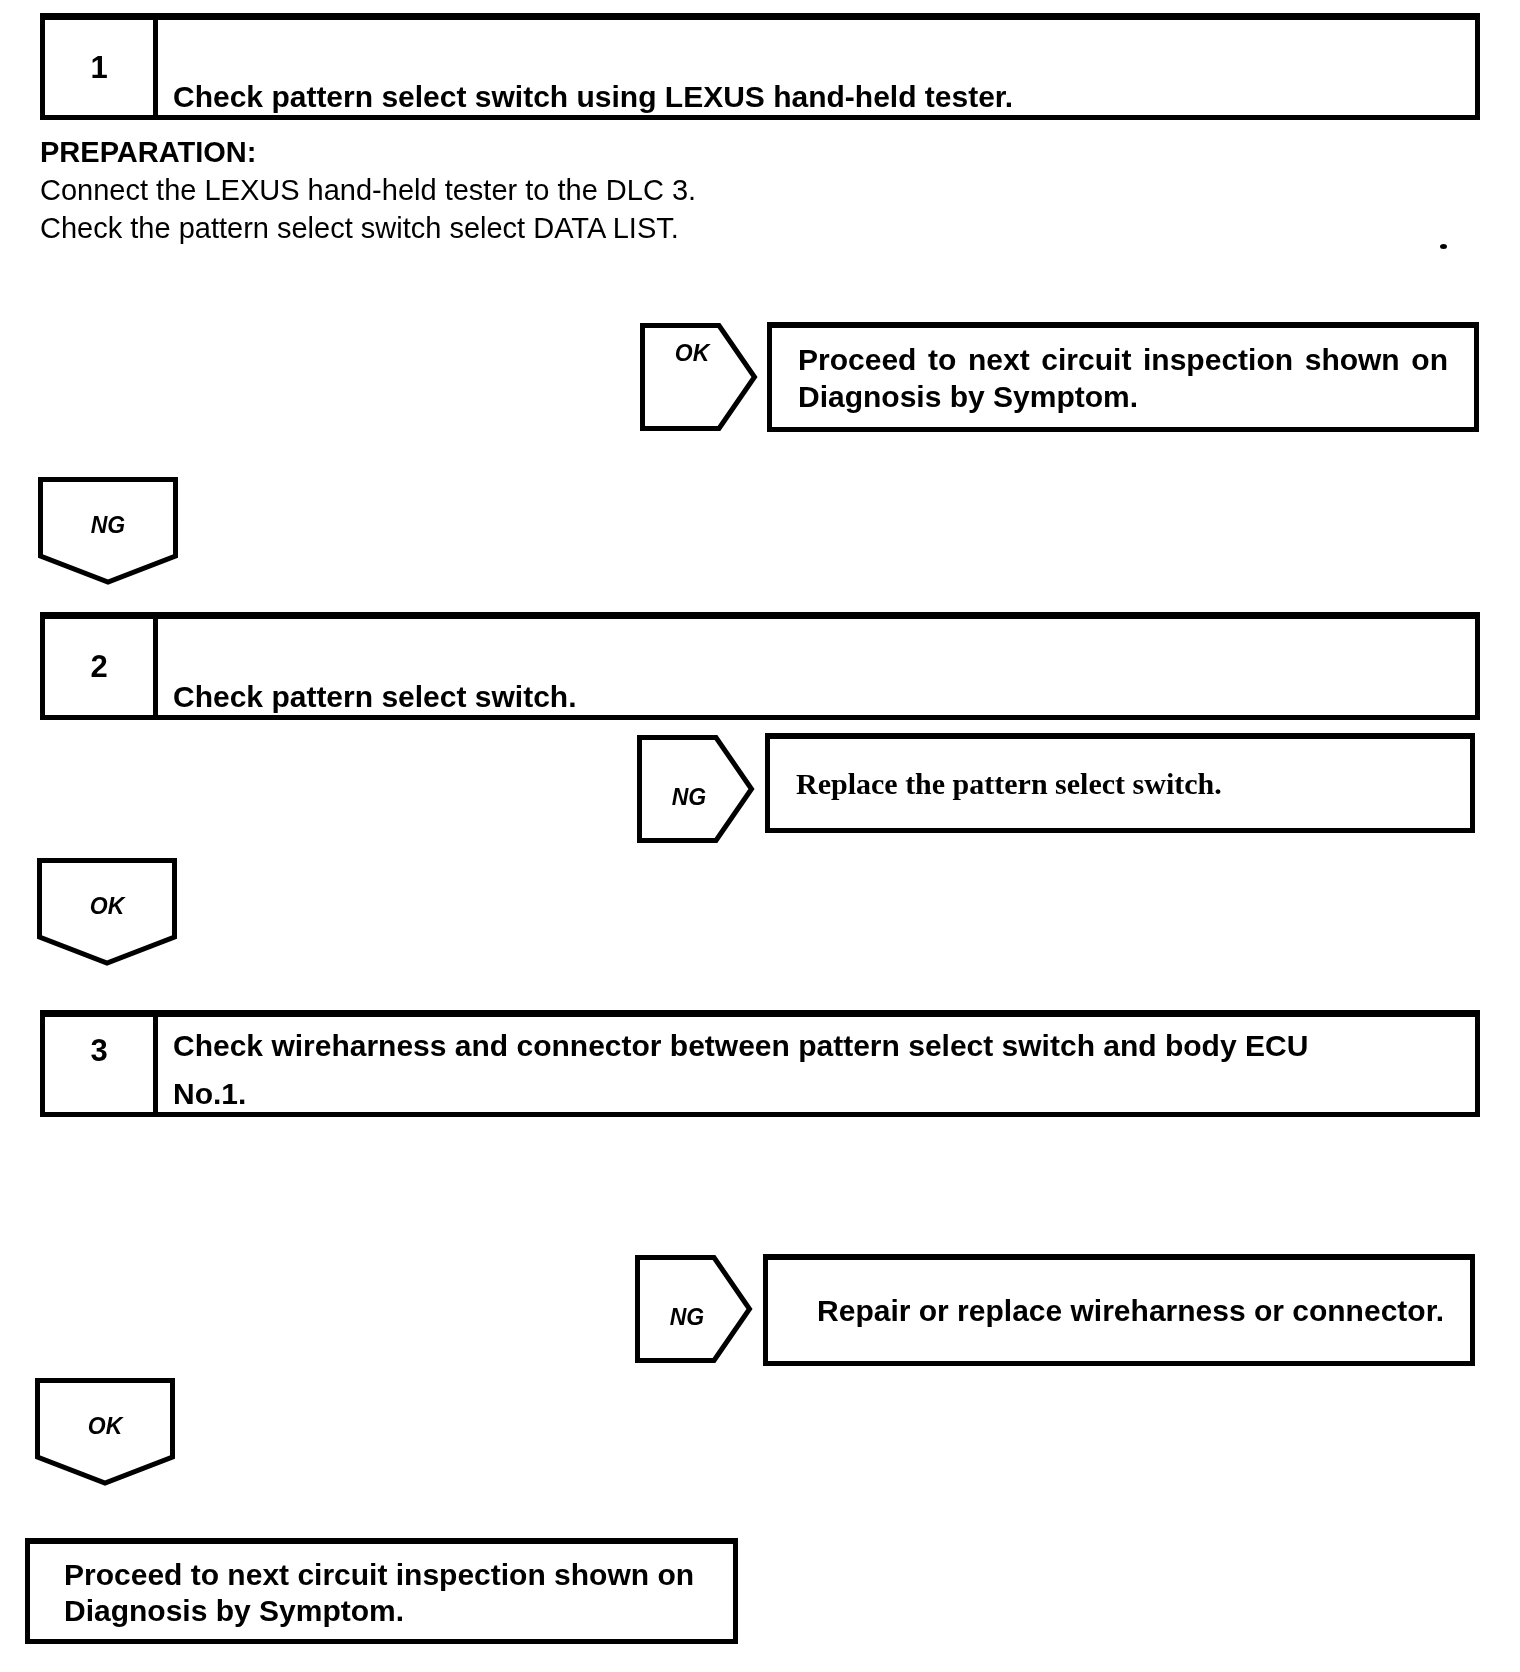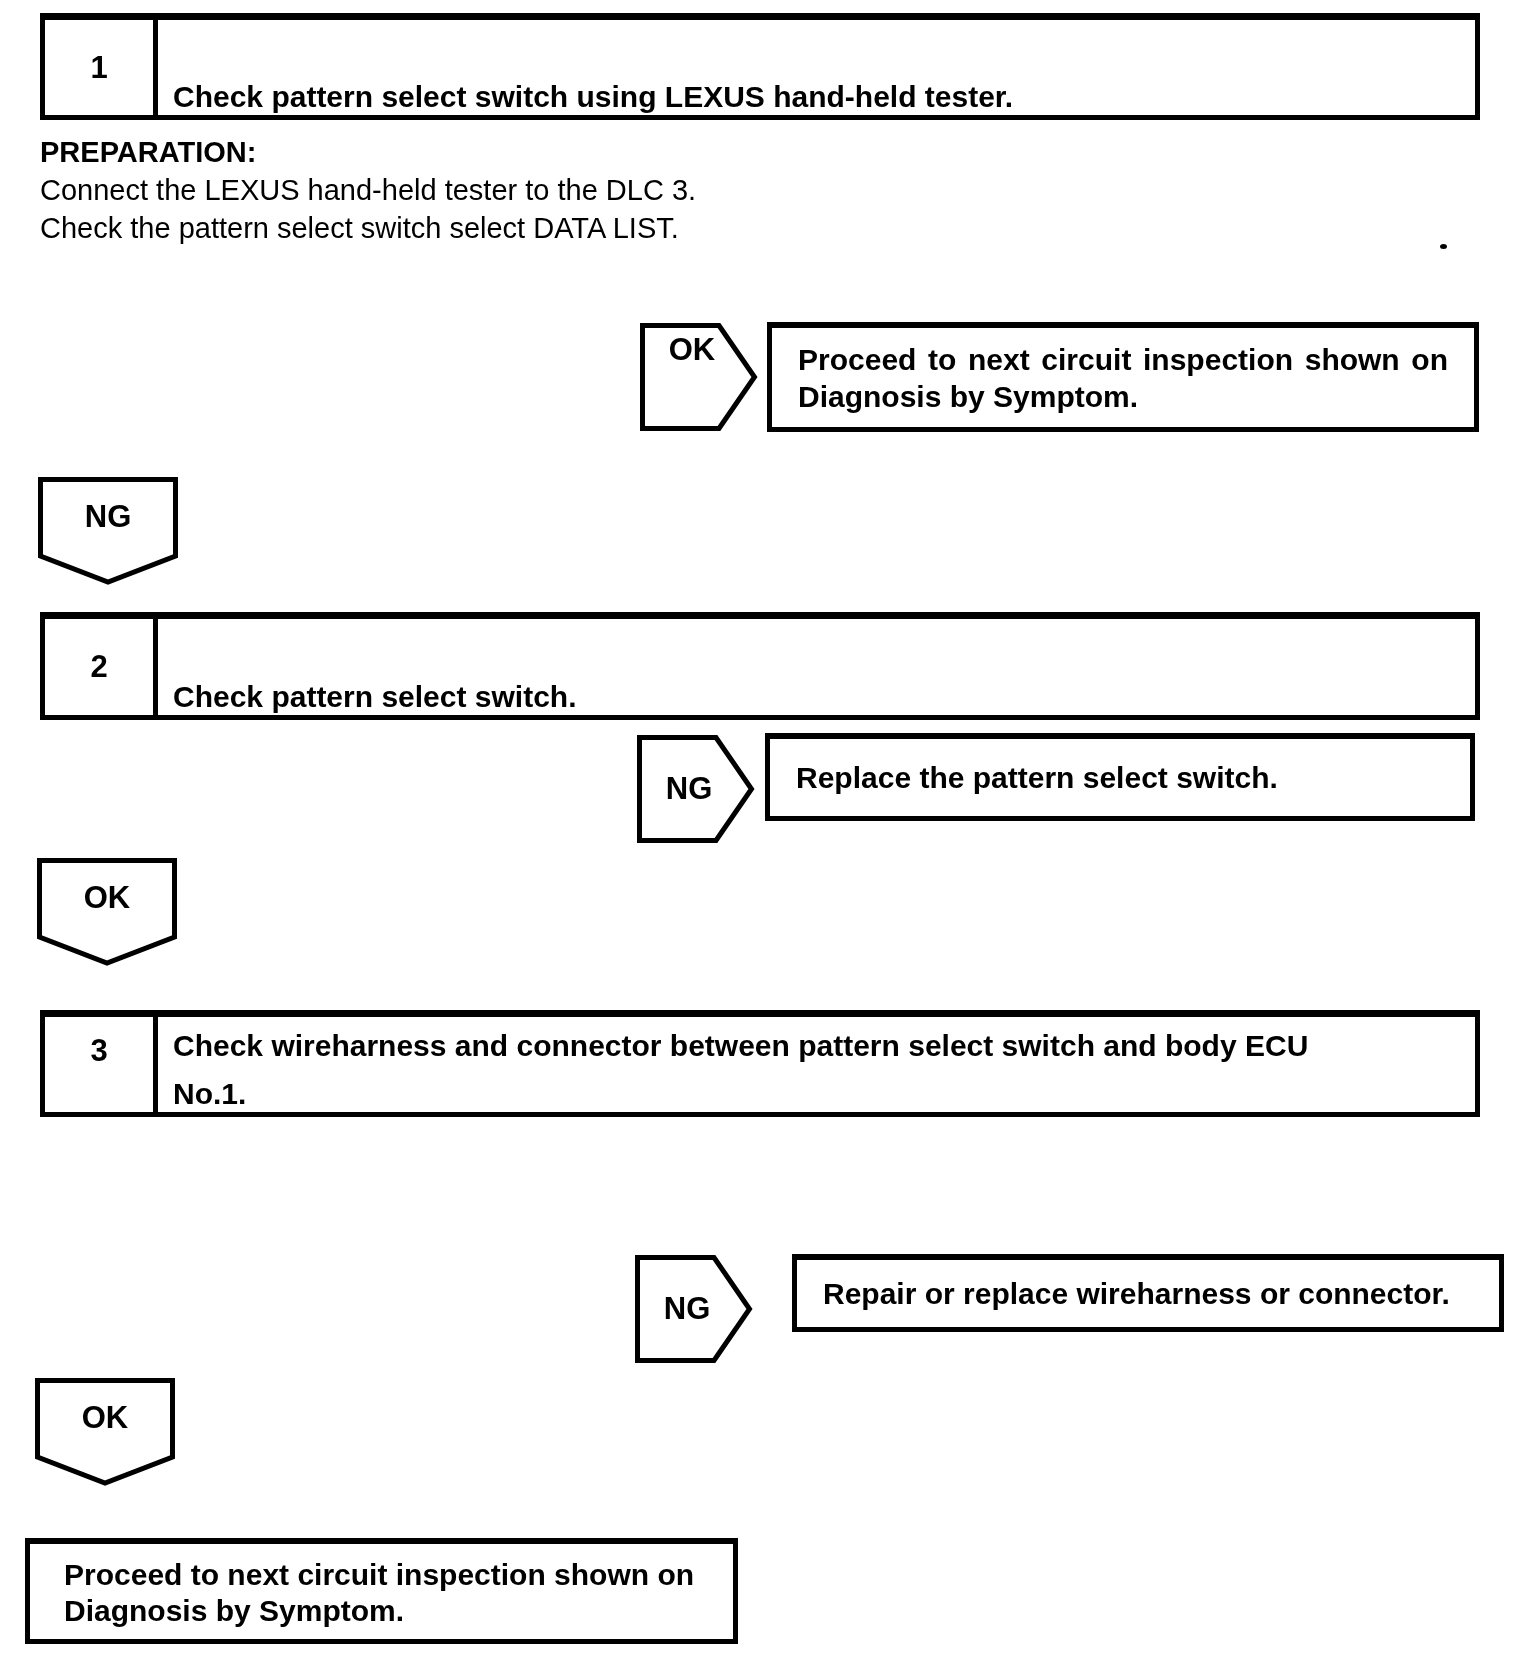--- a/index.html
+++ b/index.html
@@ -39,23 +39,23 @@
   }
   .proc-label{
     font-weight:bold;
     text-decoration-thickness:3px;
     text-underline-offset:5px;
   }
   
   .pent{position:absolute;}
   .pent svg{display:block;}
   .pent .pent-label{
-    position:absolute;left:0;top:0;width:104px;height:100%;
+    position:absolute;left:0;top:8px;width:104px;height:100%;
     display:flex;align-items:center;justify-content:center;
-    font-weight:bold;font-size:31px;
+    font-weight:bold;font-size:23px;font-style:italic;
   }
   .pent.label-top .pent-label{align-items:flex-start;padding-top:9px;}
   .down-pent .pent-label{width:100%;height:80px;}
   .action-box{
     position:absolute;box-sizing:border-box;
     border:5px solid #000;border-top-width:6px;background:#fff;
     display:flex;flex-direction:column;justify-content:center;
     padding:0 26px;
     font-weight:bold;font-size:30px;line-height:37px;
   }
@@ -117,21 +117,21 @@
       <div>Check pattern select switch.</div>
     </div>
   </div>
 
   <div class="pent" style="left:637px;top:735px;width:118px;height:108px;">
     <svg width="118" height="108" viewBox="0 0 118 108">
       <polygon points="2.5,2.5 79,2.5 114.5,54 79,105.5 2.5,105.5" fill="#ffffff" stroke="#000000" stroke-width="5"></polygon>
     </svg>
     <div class="pent-label">NG</div>
   </div>
-  <div class="action-box" style="left:765px;top:733px;width:710px;height:88px;">
+  <div class="action-box" style="left:765px;top:733px;width:710px;height:100px;font-family:Liberation Serif, serif;">
     <div>Replace the pattern select switch.</div>
   </div>
 
   <div class="pent down-pent" style="left:37px;top:858px;width:140px;height:108px;">
     <svg width="140" height="108" viewBox="0 0 140 108">
       <polygon points="2.5,2.5 137.5,2.5 137.5,79 70,105 2.5,79" fill="#ffffff" stroke="#000000" stroke-width="5"></polygon>
     </svg>
     <div class="pent-label">OK</div>
   </div>
 
@@ -142,21 +142,21 @@
       <div>No.1.</div>
     </div>
   </div>
 
   <div class="pent" style="left:635px;top:1255px;width:118px;height:108px;">
     <svg width="118" height="108" viewBox="0 0 118 108">
       <polygon points="2.5,2.5 79,2.5 114.5,54 79,105.5 2.5,105.5" fill="#ffffff" stroke="#000000" stroke-width="5"></polygon>
     </svg>
     <div class="pent-label">NG</div>
   </div>
-  <div class="action-box" style="left:792px;top:1254px;width:712px;height:78px;">
+  <div class="action-box" style="left:763px;top:1254px;width:712px;height:112px;align-items:flex-end;">
     <div>Repair or replace wireharness or connector.</div>
   </div>
 
   <div class="pent down-pent" style="left:35px;top:1378px;width:140px;height:108px;">
     <svg width="140" height="108" viewBox="0 0 140 108">
       <polygon points="2.5,2.5 137.5,2.5 137.5,79 70,105 2.5,79" fill="#ffffff" stroke="#000000" stroke-width="5"></polygon>
     </svg>
     <div class="pent-label">OK</div>
   </div>
 

